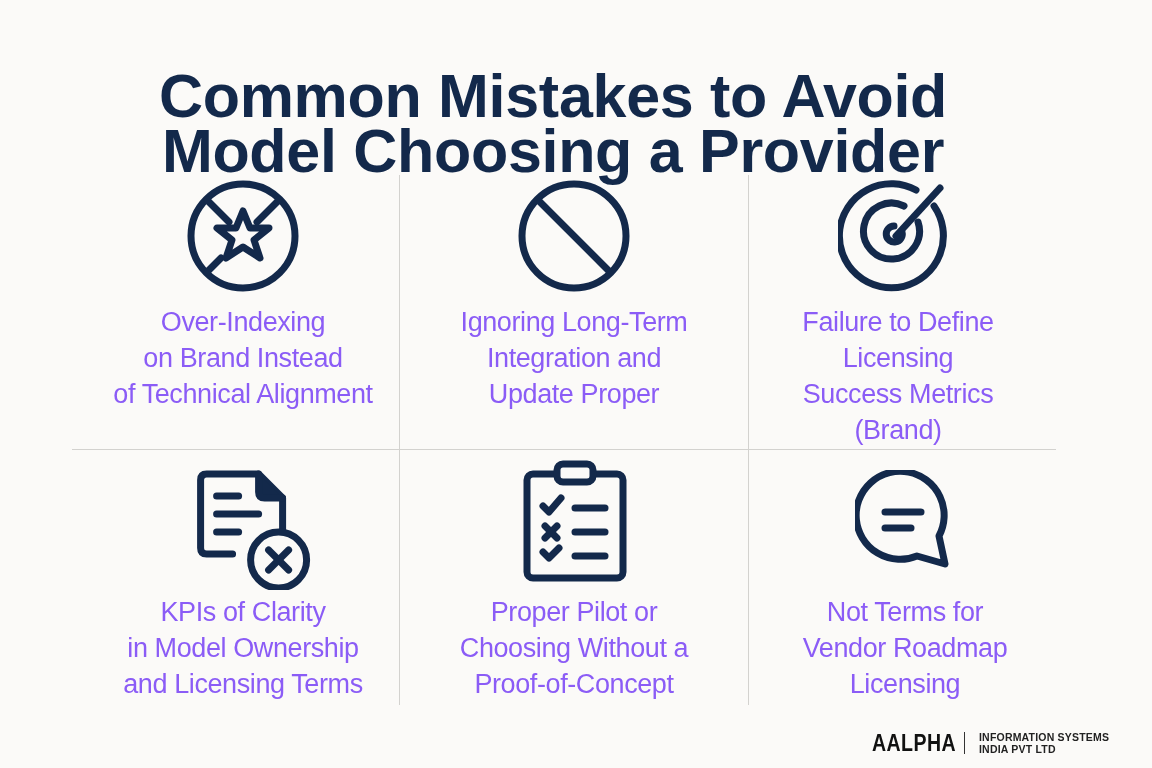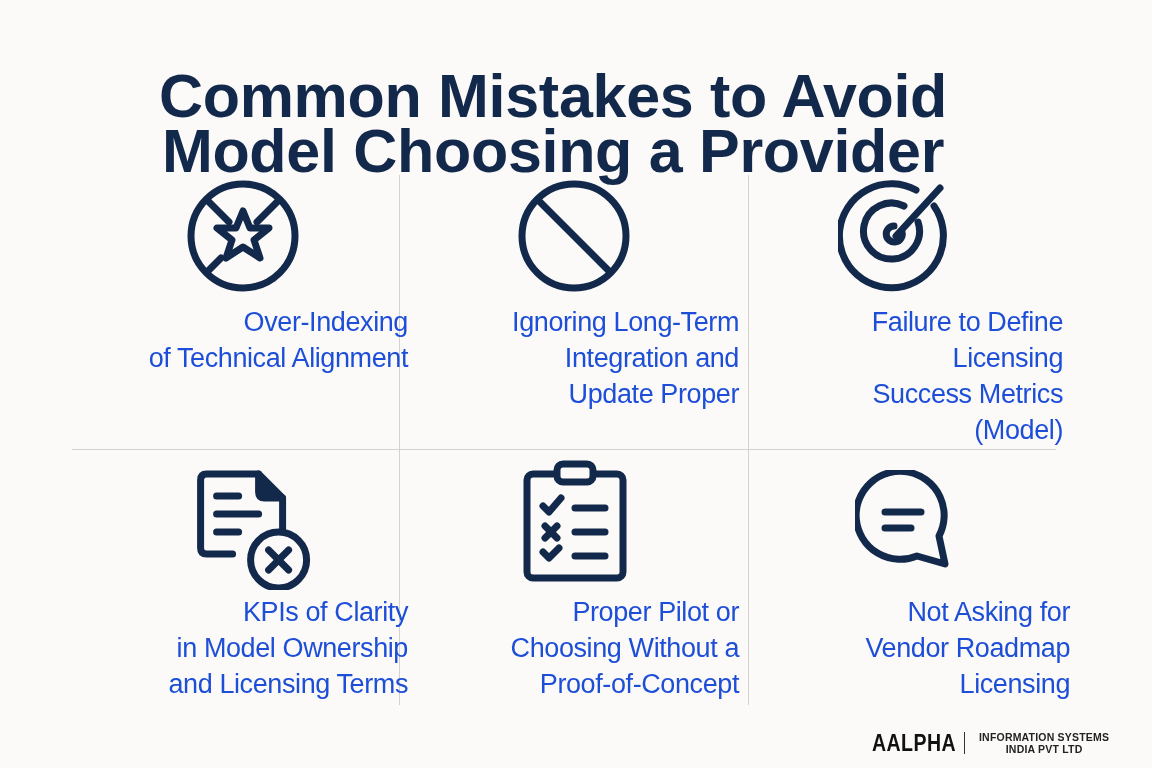--- a/index.html
+++ b/index.html
@@ -26,42 +26,42 @@
   }
   .cell {
     position: absolute; width: 330px;
   }
   .icon {
     position: absolute; left: 50%; transform: translateX(-50%);
   }
   .icon svg { display: block; }
   .label {
     position: absolute; left: 0; width: 100%;
-    text-align: right;
+    text-align: center;
     font-size: 27px; font-weight: 500; line-height: 36px;
     letter-spacing: -0.4px;
-    color: #1d4ed8;
+    color: #8b5cf6;
   }
   .label span { display: block; white-space: nowrap; }
   .footer {
     position: absolute; left: 872px; top: 726px; height: 34px;
     display: flex; align-items: center;
   }
   .brand {
     font-family: "Liberation Sans", sans-serif;
     font-size: 23px; font-weight: 700; color: #111;
     letter-spacing: 0.5px; transform: scaleX(0.85); transform-origin: left center;
     width: 92px;
   }
   .sep { width: 1px; height: 22px; background: #333; margin: 0 14px 0 0; }
   .company {
     font-size: 10.5px; font-weight: 700; line-height: 12px; color: #222;
     letter-spacing: 0.2px;
   }
-  .company span { display: block; text-align: center; }
+  .company span { display: block; }
 </style>
 </head>
 <body>
 
 <h1 class="title">
   <span>Common Mistakes to Avoid</span>
   <span>Model Choosing a Provider</span>
 </h1>
 
 <div class="vline" style="left:399px; top:175px; height:530px;"></div>
@@ -73,20 +73,21 @@
     <svg width="116" height="116" viewBox="0 0 116 116" fill="none" stroke="#13294b" stroke-width="7" stroke-linecap="round" stroke-linejoin="round">
       <circle cx="58" cy="58" r="52"></circle>
       <line x1="22" y1="22" x2="44" y2="44"></line>
       <line x1="94" y1="22" x2="72" y2="44"></line>
       <line x1="22" y1="94" x2="36" y2="80"></line>
       <path d="M58 33 L65 50 L84 50 L69 62 L75 80 L58 69 L41 80 L47 62 L32 50 L51 50 Z"></path>
     </svg>
   </div>
   <div class="label" style="top:134px;">
     <span>Over-Indexing</span>
+    <span>on Brand Instead</span>
     <span>of Technical Alignment</span>
   </div>
 </div>
 
 <div class="cell" style="left:409px; top:170px; height:270px;">
   <div class="icon" style="top:8px;">
     <svg width="116" height="116" viewBox="0 0 116 116" fill="none" stroke="#13294b" stroke-width="7" stroke-linecap="round">
       <circle cx="58" cy="58" r="52"></circle>
       <line x1="24" y1="24" x2="92" y2="92"></line>
     </svg>
@@ -104,21 +105,21 @@
       <path d="M96 30 A52 52 0 1 1 78 14"></path>
       <path d="M80 46 A28 28 0 1 1 66 30"></path>
       <path d="M64 56 A8 8 0 1 1 56 50"></path>
       <line x1="58" y1="60" x2="102" y2="12"></line>
     </svg>
   </div>
   <div class="label" style="top:134px;">
     <span>Failure to Define</span>
     <span>Licensing</span>
     <span>Success Metrics</span>
-    <span>(Model)</span>
+    <span>(Brand)</span>
   </div>
 </div>
 
 <div class="cell" style="left:78px; top:458px; height:250px;">
   <div class="icon" style="top:6px; transform:translateX(-42%);">
     <svg width="120" height="126" viewBox="0 0 120 126" fill="none" stroke="#13294b" stroke-width="7" stroke-linecap="round" stroke-linejoin="round">
       <path d="M40 90 L14 90 Q8 90 8 84 L8 16 Q8 10 14 10 L66 10 L90 34 L90 66"></path>
       <path d="M66 10 L66 28 Q66 34 72 34 L90 34" fill="#13294b"></path>
       <line x1="24" y1="32" x2="46" y2="32"></line>
       <line x1="24" y1="50" x2="66" y2="50"></line>
@@ -158,21 +159,21 @@
 
 <div class="cell" style="left:740px; top:458px; height:250px;">
   <div class="icon" style="top:12px;">
     <svg width="100" height="100" viewBox="0 0 100 100" fill="none" stroke="#13294b" stroke-width="7" stroke-linecap="round" stroke-linejoin="round">
       <path d="M84 66 A44 44 0 1 0 62 86 L90 94 Z"></path>
       <line x1="30" y1="42" x2="66" y2="42"></line>
       <line x1="30" y1="58" x2="56" y2="58"></line>
     </svg>
   </div>
   <div class="label" style="top:136px;">
-    <span>Not Asking for</span>
+    <span>Not Terms for</span>
     <span>Vendor Roadmap</span>
     <span>Licensing</span>
   </div>
 </div>
 
 <div class="footer">
   <div class="brand">AALPHA</div>
   <div class="sep"></div>
   <div class="company">
     <span>INFORMATION SYSTEMS</span>

